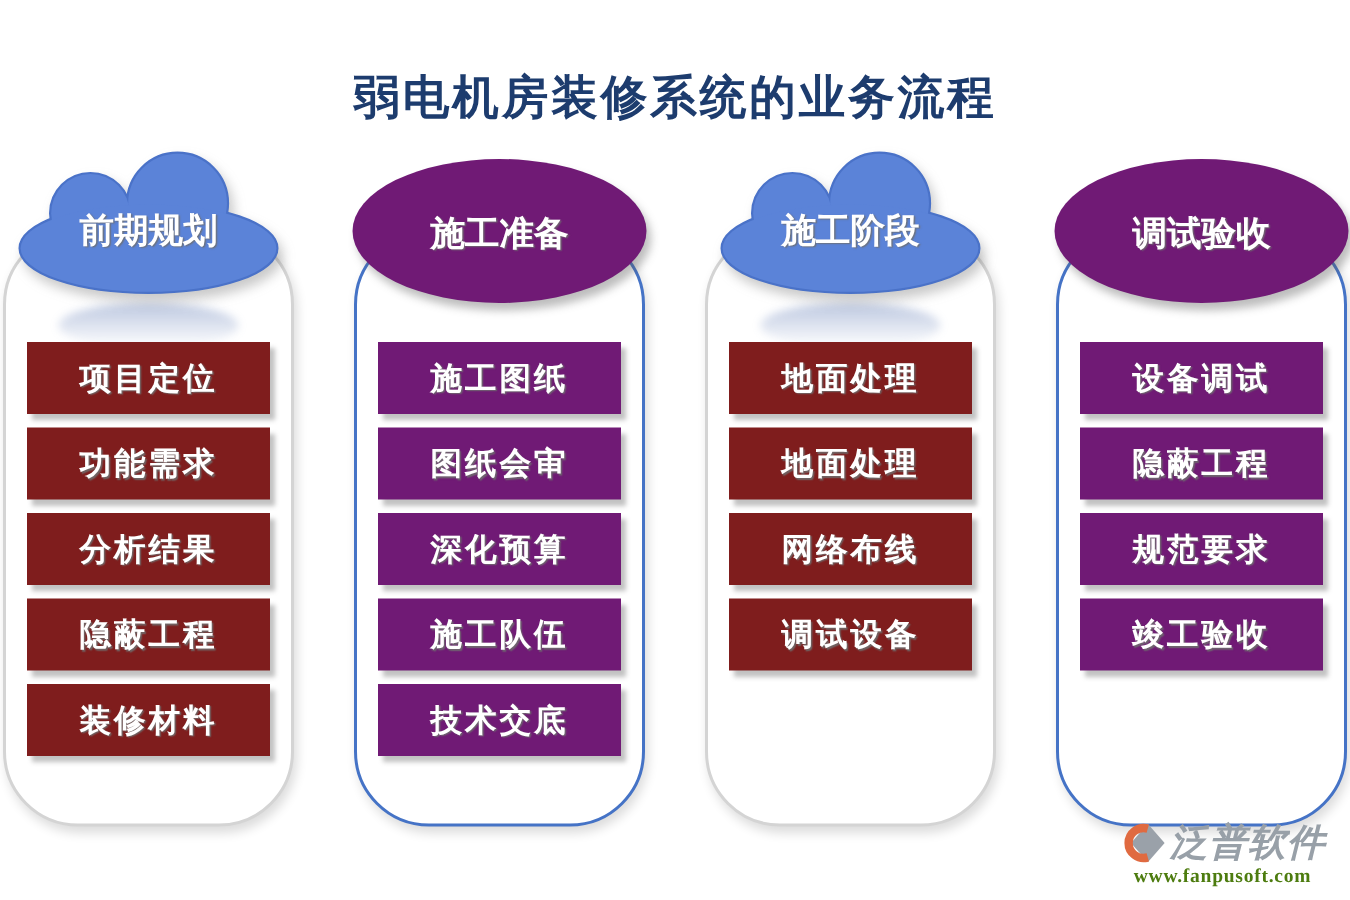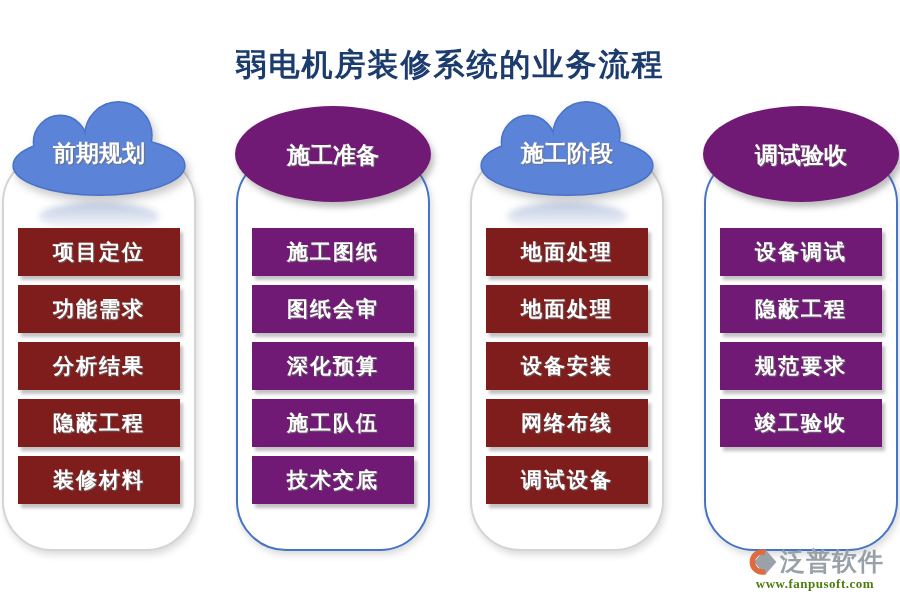--- a/index.html
+++ b/index.html
@@ -132,20 +132,21 @@
     right: 16px;
     bottom: 8px;
     text-align: center;
     z-index: 5;
   }
   .brand-row {
     display: flex;
     align-items: center;
     justify-content: center;
     gap: 2px;
+    font-style: italic;
   }
   .brand-icon { width: 32px; height: 32px; }
   .brand-name {
     font-size: 25px;
     font-weight: bold;
     color: #98a0a8;
     letter-spacing: 1px;
     font-family: "Liberation Sans", sans-serif;
   }
   .brand-url {
@@ -221,21 +222,20 @@
             <circle cx="55" cy="45" r="27"></circle>
             <circle cx="115" cy="38" r="34"></circle>
             <ellipse cx="95" cy="69" rx="88" ry="30"></ellipse>
           </g>
         </svg>
         <div class="header-label">施工阶段</div>
       </div>
       <div class="boxes">
         <div class="step-box blue">地面处理</div>
         <div class="step-box blue">地面处理</div>
-        <div class="step-box blue">设备安装</div>
         <div class="step-box blue">网络布线</div>
         <div class="step-box blue">调试设备</div>
       </div>
     </div>
 
     <div class="column">
       <div class="container blue-border"></div>
       <div class="ellipse-header">
         <div class="header-label">调试验收</div>
       </div>

